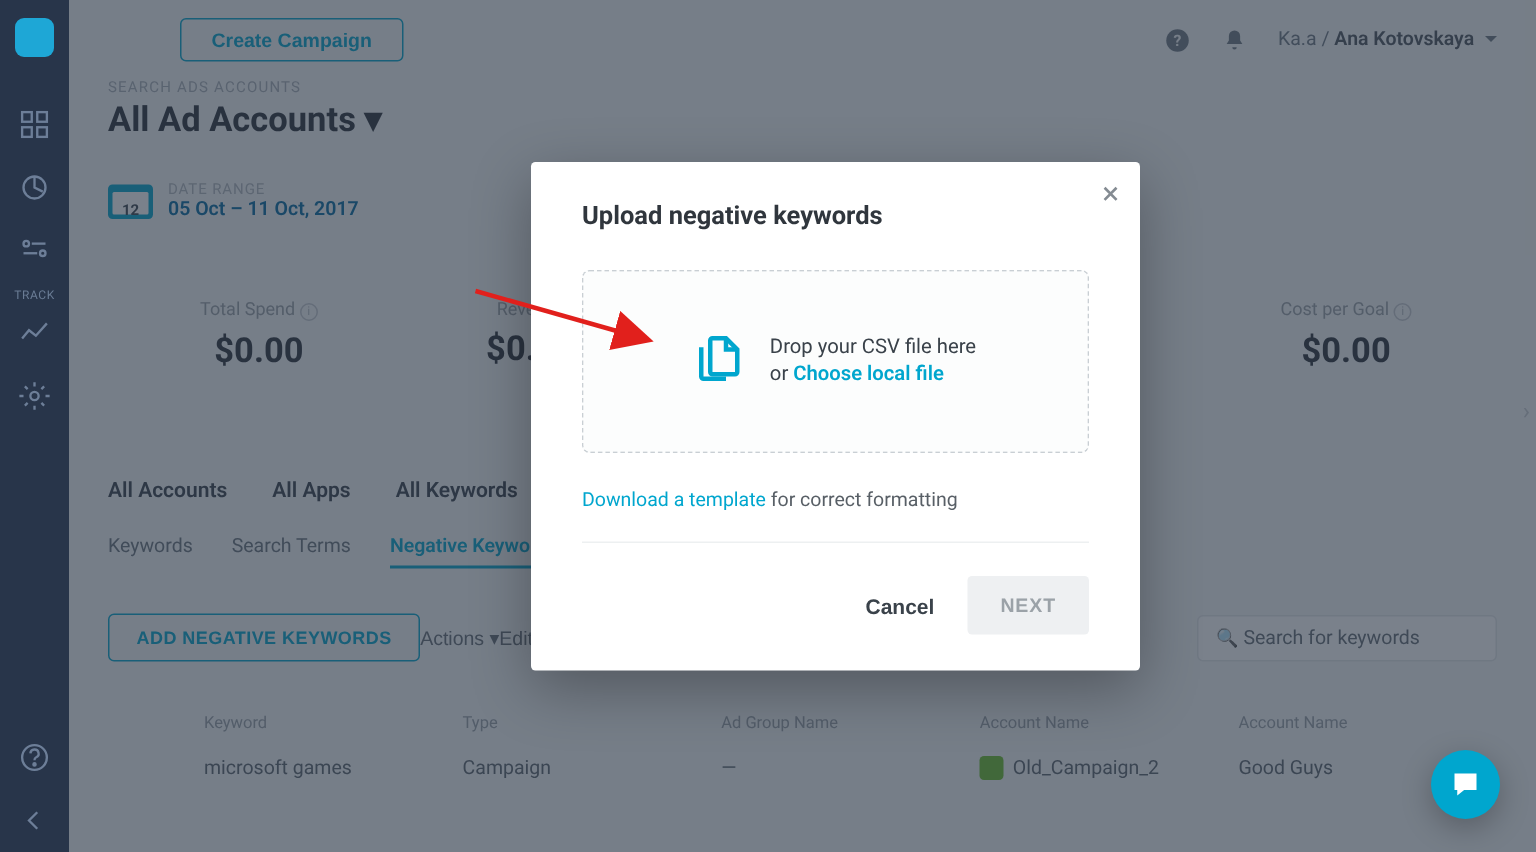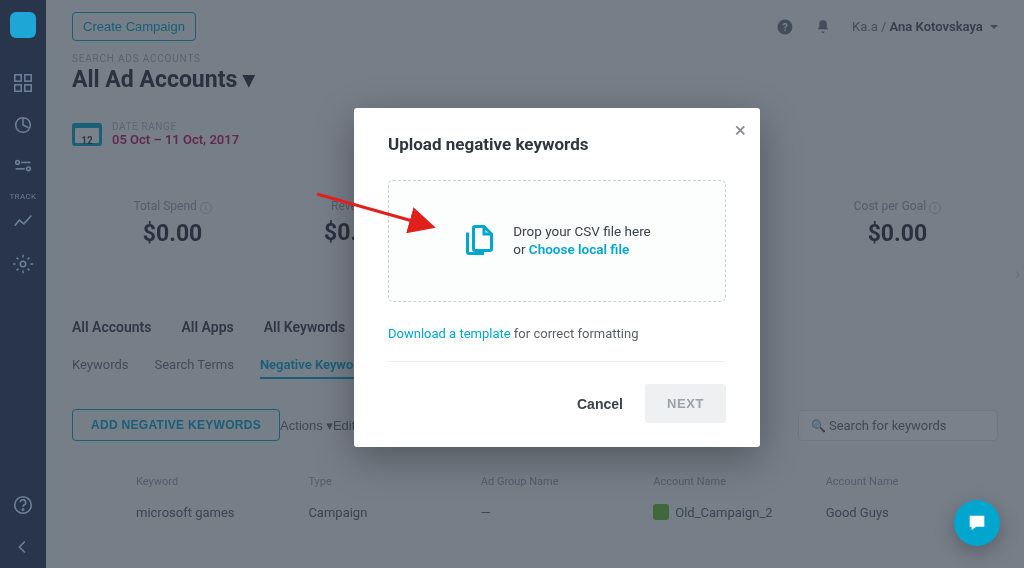--- a/index.html
+++ b/index.html
@@ -10,37 +10,37 @@
   .nav-rail { width: 46px; background:#28354a; color:#7e92ad; display:flex; flex-direction:column; align-items:center; padding-top:12px; }
   .rail-logo { width:26px; height:26px; border-radius:6px; background:#1ea7d6; margin-bottom:24px; }
   .rail-ico { width:22px; height:22px; margin:10px 0; opacity:.6; }
   .rail-ico svg { width:22px; height:22px; stroke:#9bb0cc; fill:none; stroke-width:1.7; }
   .rail-label { font-size:8px; text-align:center; color:#6a7c95; margin-top:4px; letter-spacing:.4px; }
   .rail-spacer { flex:1; }
 
   
   .app { flex:1; background:#f4f6f7; position:relative; }
   .topbar { display:flex; align-items:center; padding:12px 26px 6px; }
-  .create-btn { border:1.5px solid #00a6ce; color:#00a6ce; background:transparent; border-radius:4px; padding:6px 10px; font-size:13px; font-weight:400; cursor:pointer; }
+  .create-btn { border:1.5px solid #00a6ce; color:#00a6ce; background:transparent; border-radius:4px; padding:6px 20px; font-size:13px; font-weight:700; cursor:pointer;margin-left:48px; }
   .top-spacer { flex:1; }
   .top-ico { width:18px; height:18px; margin-left:20px; fill:#6d7882; color:#6d7882; }
   .user { margin-left:20px; color:#6d7882; font-size:13px; }
   .user b { font-weight:600; color:#4a525b; }
   .chev { display:inline-block; margin-left:4px; border:4px solid transparent; border-top-color:#6d7882; transform:translateY(2px); }
 
   .page { padding: 6px 26px 0; }
   .eyebrow { color:#a9b0b7; font-size:10px; letter-spacing:.8px; text-transform:uppercase; }
   .page-title { font-size:23px; font-weight:700; color:#2a3038; margin-top:2px; }
 
   .range { display:flex; align-items:center; margin-top:28px; }
   .cal { width:30px; height:23px; background:#00a6ce; border-radius:3px; position:relative; margin-right:10px; }
   .cal::before { content:""; position:absolute; top:5px; left:3px; right:3px; bottom:3px; background:#fff; border-radius:1px; }
   .cal span { position:absolute; left:0; right:0; top:12px; font-size:10px; font-weight:700; color:#3b4650; text-align:center; }
   .range-cap { font-size:10px; text-transform:uppercase; letter-spacing:.6px; color:#b1b7bd; }
-  .range-val { font-size:13px; font-weight:600; color:#be185d; }
+  .range-val { font-size:13px; font-weight:600; color:#0369a1; }
 
   .metrics { display:flex; justify-content:space-between; width:100%; margin-top:52px; padding:0 10px; }
   .metric { text-align:center; flex:1; }
   .metric .lab { font-size:12px; color:#9aa1a7; white-space:nowrap; }
   .metric .info { display:inline-block; width:12px; height:12px; border:1px solid #c4c9ce; border-radius:50%; font-size:8px; line-height:10px; color:#b8bdc2; margin-left:3px; text-align:center; }
   .metric .val { font-size:23px; font-weight:700; color:#2a3038; margin-top:6px; }
 
   .tabs1 { display:flex; gap:30px; margin-top:72px; font-size:14px; font-weight:600; color:#38414a; }
   .tabs2 { display:flex; gap:26px; margin-top:22px; font-size:13px; color:#69737c; }
   .tabs2 .active { color:#00a6ce; border-bottom:2px solid #00a6ce; padding-bottom:5px; font-weight:600; }

